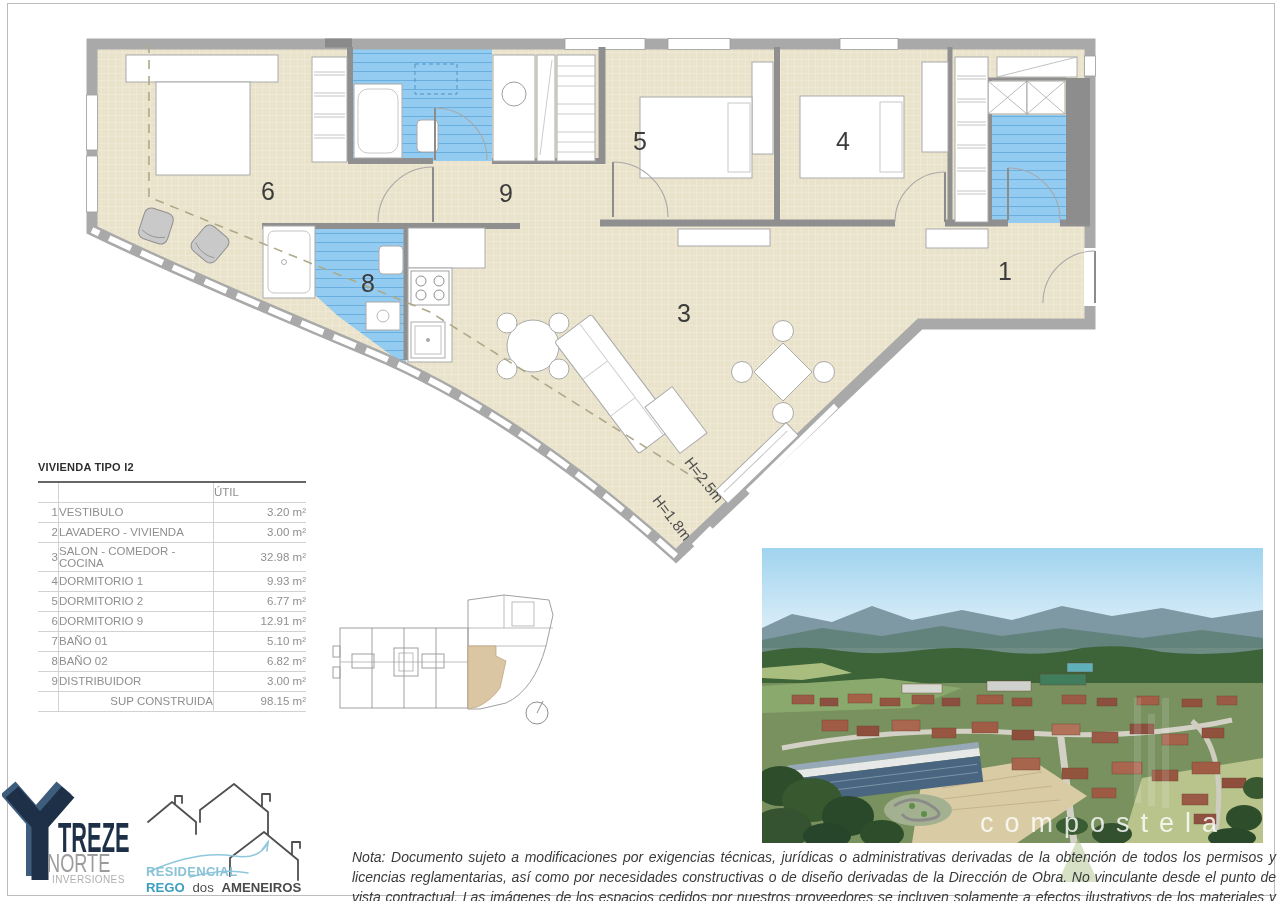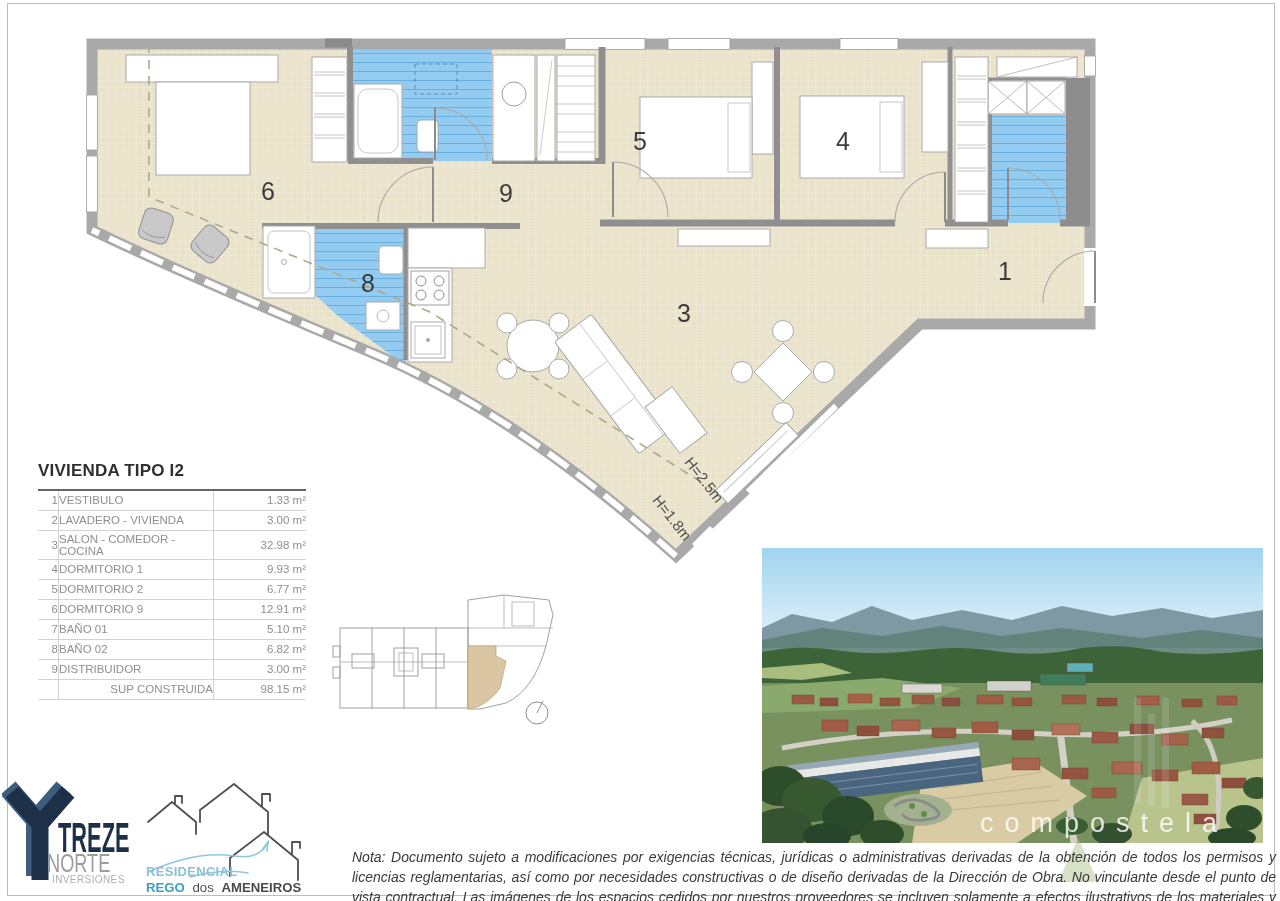--- a/index.html
+++ b/index.html
@@ -5,21 +5,21 @@
   html,body{margin:0;padding:0;background:#ffffff;}
   #page{position:relative;width:1280px;height:901px;background:#ffffff;overflow:hidden;
         font-family:"Liberation Sans",sans-serif;}
   #frame{position:absolute;left:7px;top:3px;width:1268px;height:893px;
          border:1px solid #bcbcbc;box-sizing:border-box;pointer-events:none;}
   svg{display:block;}
   svg text{font-family:"Liberation Sans",sans-serif;}
   .abs{position:absolute;}
   
   #area-table-box{left:38px;top:461px;width:268px;}
-  #area-table-box h1{font-size:17px;font-weight:bold;color:#2f2f2f;margin:0 0 8px 0;letter-spacing:.2px;}
+  #area-table-box h1{font-size:11px;font-weight:bold;color:#2f2f2f;margin:0 0 8px 0;letter-spacing:.2px;}
   table.areas{width:100%;border-collapse:collapse;font-size:11.5px;color:#8f8f8f;}
   table.areas tr{height:20px;}
   table.areas tr:first-child td{border-top:2px solid #666;}
   table.areas td{border-top:1px solid #d2d2d2;padding:2px 0;}
   table.areas tr:last-child td{border-bottom:1px solid #d2d2d2;text-align:right;}
   td.cnum{width:20px;text-align:right;padding-right:5px;}
   td.cname{padding-left:7px;border-left:1px solid #d2d2d2;}
   td.cval{width:92px;text-align:right;padding-right:26px;border-left:1px solid #d2d2d2;}
   td.chead{text-align:left;padding-left:28px;}
   
@@ -217,24 +217,29 @@
     <g fill="#4f4f4f" font-size="15" text-anchor="middle">
       <text transform="translate(700,483) rotate(52)">H=2.5m</text>
       <text transform="translate(668,521) rotate(52)">H=1.8m</text>
     </g>
   </svg>
 
   <div class="abs" id="area-table-box">
     <h1>VIVIENDA TIPO I2</h1>
     <table class="areas">
       <tbody>
+          <tr>
+        <td class="cnum"></td>
+        <td class="cname"></td>
+        <td class="cval chead">ÚTIL</td>
+      </tr>
       <tr>
         <td class="cnum">1</td>
         <td class="cname">VESTIBULO</td>
-        <td class="cval">1.33 m²</td>
+        <td class="cval">3.20 m²</td>
       </tr>
       <tr>
         <td class="cnum">2</td>
         <td class="cname">LAVADERO - VIVIENDA</td>
         <td class="cval">3.00 m²</td>
       </tr>
       <tr>
         <td class="cnum">3</td>
         <td class="cname">SALON - COMEDOR - COCINA</td>
         <td class="cval">32.98 m²</td>

